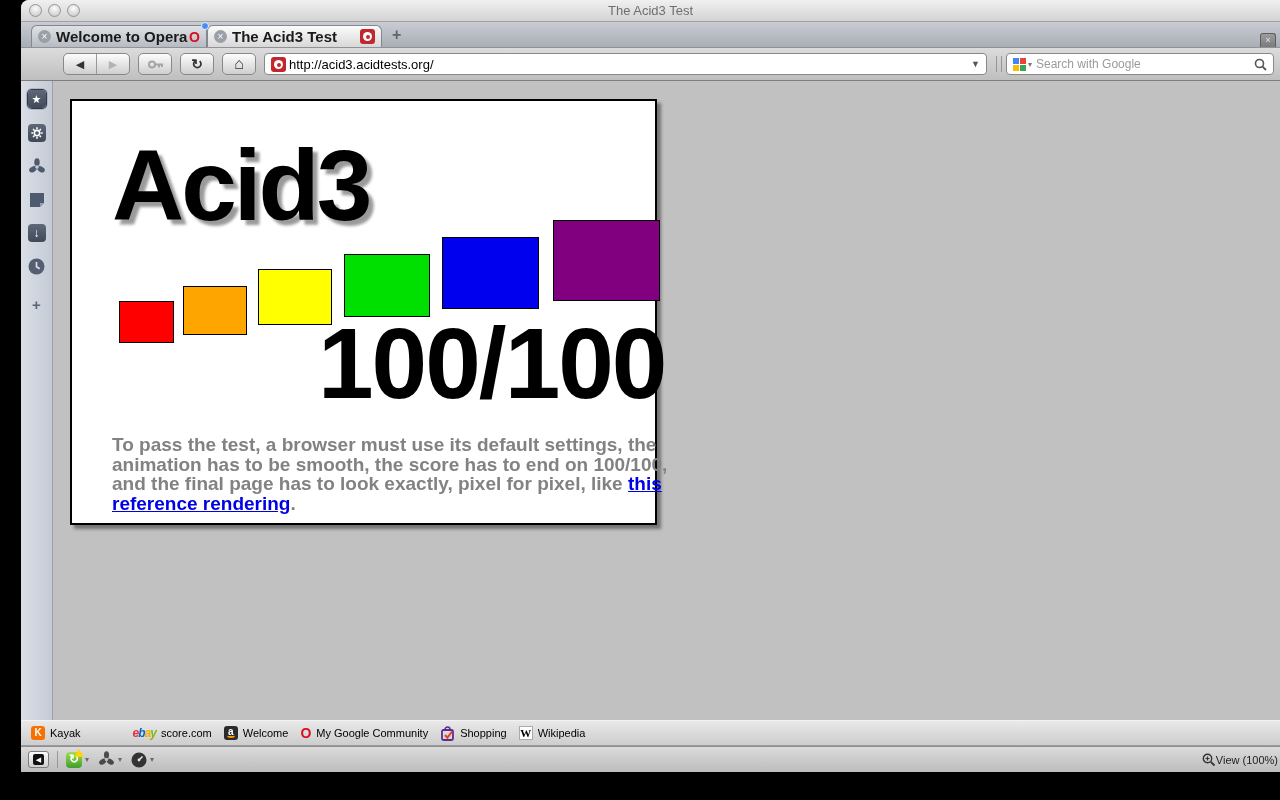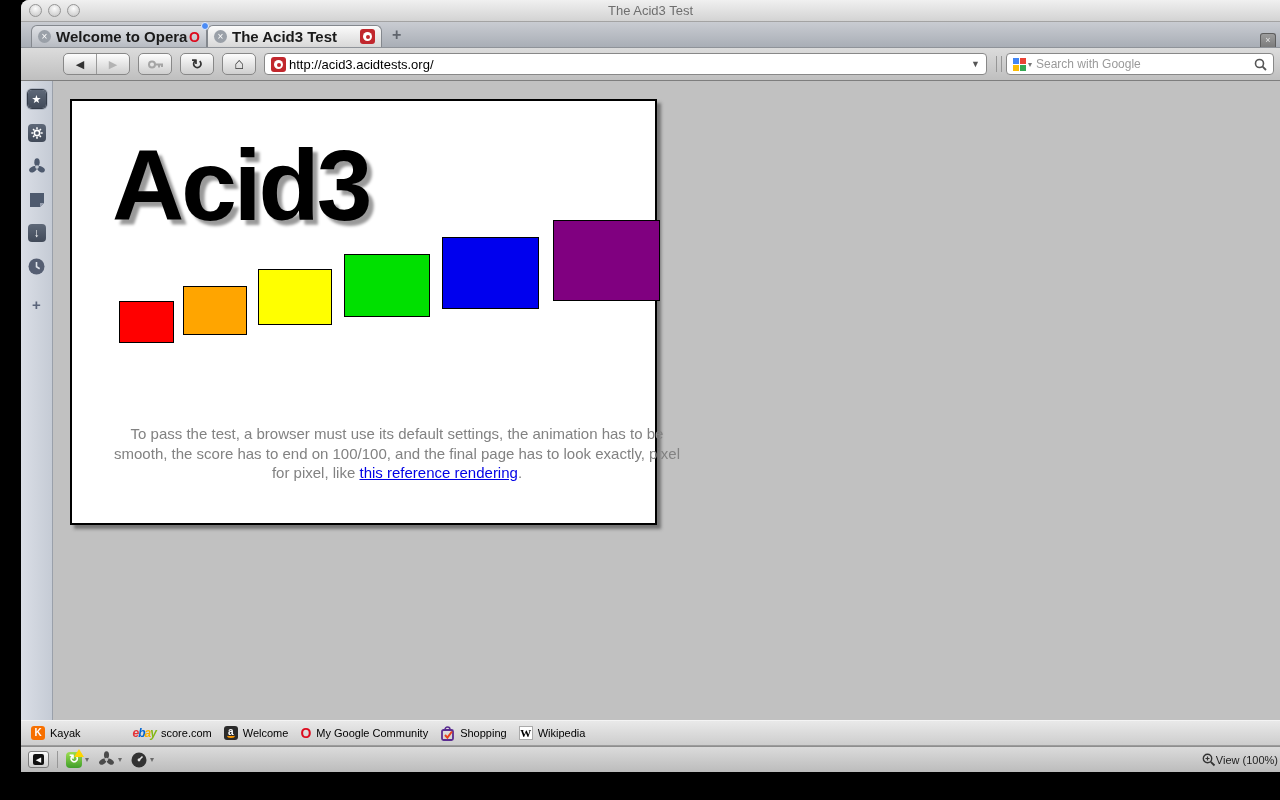--- a/index.html
+++ b/index.html
@@ -83,35 +83,35 @@
           border-radius:4px; display:flex; align-items:center; justify-content:center;
           color:#fff; font-size:11px; line-height:18px; }
   .pbtn.selected { box-shadow:0 0 0 1px #343c49, 0 0 0 2px #aeb5c2; }
   .pbtn.dl { font-size:12px; font-weight:bold; }
   .pplus { color:#5a647a; font-size:15px; font-weight:bold; margin-top:5px; }
 
   .viewport { flex:1; background:#c1c1c1; position:relative; overflow:hidden; }
 
   .testbox { position:absolute; left:17px; top:18px; width:587px; height:426px;
              background:#fff; border:2px solid #000;
-             box-shadow:4px 4px 3px rgba(40,40,40,.5);text-align:center; }
+             box-shadow:4px 4px 3px rgba(40,40,40,.5); }
   .acid-h1 { position:absolute; left:40px; top:34px; font-size:100px; font-weight:bold;
              line-height:1; letter-spacing:-3px; color:#000;
              text-shadow:5px 5px 3px #9a9a9a; }
   .score { position:absolute; left:246px; top:212px; font-size:100px; font-weight:bold;
            line-height:1; letter-spacing:-2px; color:#000; }
   .sq { position:absolute; border:1px solid #000; }
   .sq0 { left:47px;  top:200px; width:55px;  height:42px; }
   .sq1 { left:111px; top:185px; width:64px;  height:49px; }
   .sq2 { left:186px; top:168px; width:74px;  height:56px; }
   .sq3 { left:272px; top:153px; width:86px;  height:63px; }
   .sq4 { left:370px; top:136px; width:97px;  height:72px; }
   .sq5 { left:481px; top:119px; width:107px; height:81px; }
-  .desc { position:absolute; left:40px; top:323px; width:570px; font-size:15px;
-          line-height:19.5px; color:#828282; }
+  .desc { position:absolute; left:40px; top:334px; width:570px; font-size:19px;
+          line-height:19.5px; color:#828282;font-weight:bold; }
   .desc a { color:#0000e6; text-decoration:underline; }
 
   
   .bookmarksbar { height:26px; flex:0 0 26px; background:linear-gradient(#e9e9e9,#cdcdcd);
                   border-top:1px solid #f4f4f4; border-bottom:1px solid #9c9c9c;
                   display:flex; align-items:center; padding-left:6px; }
   .bm { display:flex; align-items:center; gap:5px; padding:0 8px 0 4px;
         font-size:11px; color:#000; white-space:nowrap; }
   .kayak-ico { width:14px; height:14px; background:#f77000; border-radius:3px; color:#fff;
                font-weight:bold; font-size:10px; text-align:center; line-height:14px; }
@@ -260,20 +260,21 @@
 
     <div class="viewport">
       <div class="testbox">
         <div class="acid-h1">Acid3</div>
         <div class="sq sq0" style="background: rgb(255, 0, 0);"></div>
         <div class="sq sq1" style="background: rgb(255, 165, 0);"></div>
         <div class="sq sq2" style="background: rgb(255, 255, 0);"></div>
         <div class="sq sq3" style="background: rgb(0, 224, 0);"></div>
         <div class="sq sq4" style="background: rgb(0, 0, 238);"></div>
         <div class="sq sq5" style="background: rgb(128, 0, 128);"></div>
+        <div class="score">100/100</div>
         <div class="desc"><span>To pass the test, a browser must use its default settings, the animation has to be smooth, the score has to end on 100/100, and the final page has to look exactly, pixel for pixel, like </span><a href="#">this reference rendering</a><span>.</span></div>
       </div>
     </div>
   </div>
 
   <div class="bookmarksbar">
     <div class="bm">
       <span class="kayak-ico">K</span>
       <span>Kayak</span>
     </div>

